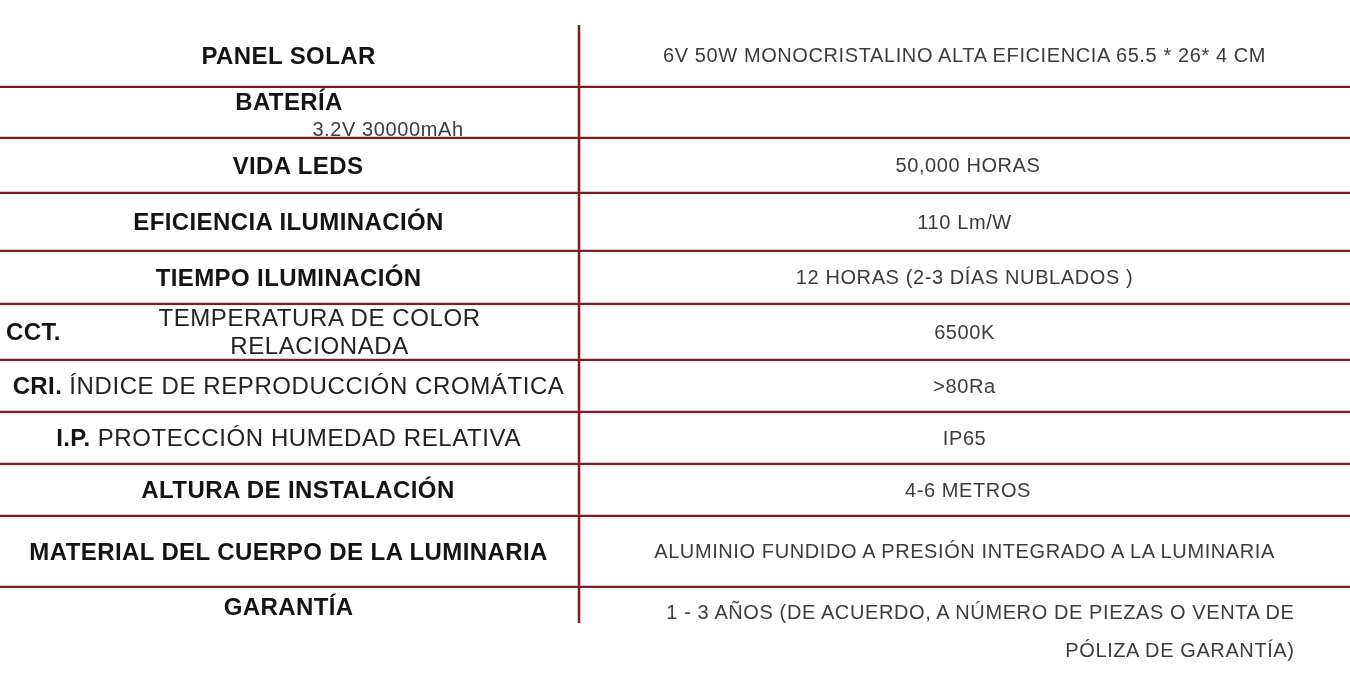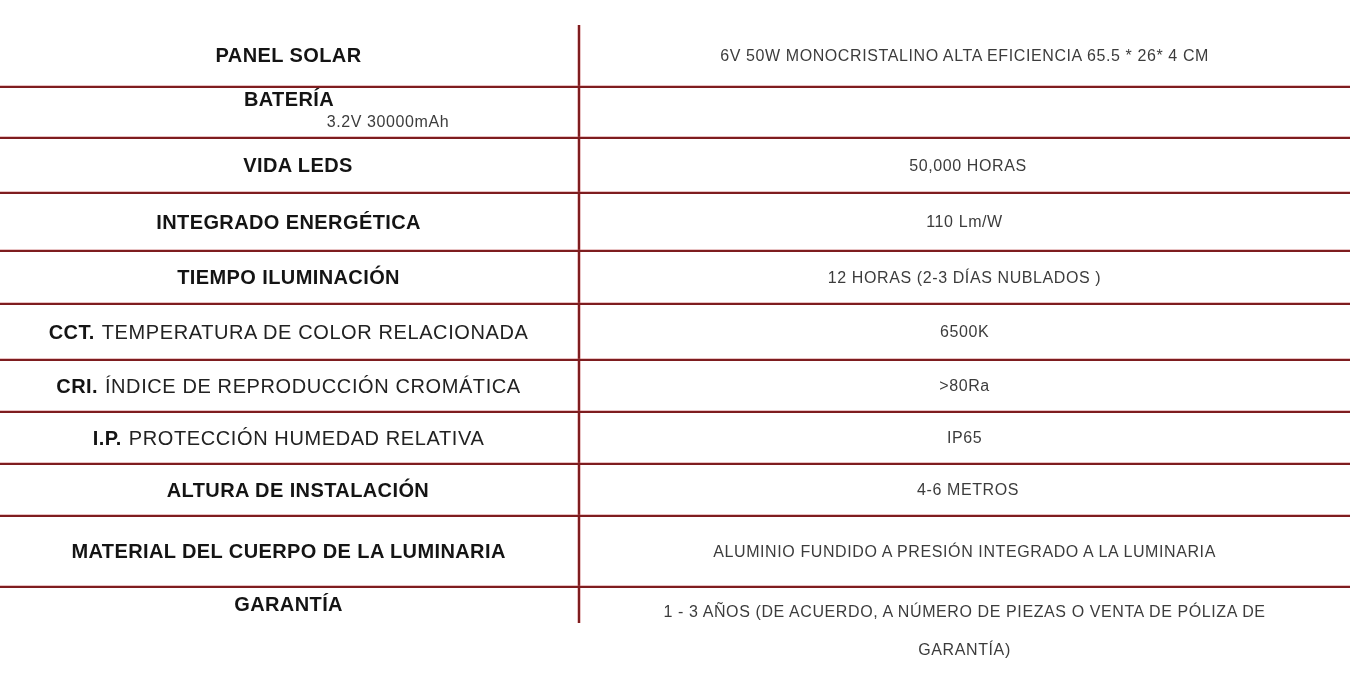--- a/index.html
+++ b/index.html
@@ -23,24 +23,24 @@
   .row:nth-child(5){height:53px;}
   .row:nth-child(6){height:56px;}
   .row:nth-child(7){height:52px;}
   .row:nth-child(8){height:52px;}
   .row:nth-child(9){height:52px;padding-left:12px;}
   .row:nth-child(10){height:71px;}
   .row:nth-child(11){height:87px;align-items:flex-start;}
   .cell{display:flex;align-items:center;justify-content:center;text-align:center;}
   .cell.label{width:578px;padding:0 6px;}
   .cell.value{width:772px;margin-left:2px;padding:0 10px;}
-  .ltext,.prefix{font-size:20px;font-weight:700;color:var(--label);letter-spacing:0.4px;}
+  .ltext,.prefix{font-size:24px;font-weight:700;color:var(--label);letter-spacing:0.4px;}
   .prefix:not(:empty){margin-right:7px;}
   .row.mixed .ltext{font-weight:400;color:#222222;letter-spacing:0.6px;}
-  .vtext{font-size:16px;font-weight:400;color:var(--value);letter-spacing:0.6px;line-height:1.35;}
+  .vtext{font-size:20px;font-weight:400;color:var(--value);letter-spacing:0.6px;line-height:1.35;text-align:right;}
   .row:nth-child(11) .cell{align-items:flex-start;padding-top:5px;}
   .row:nth-child(11) .vtext{max-width:660px;line-height:38px;}
   .col-divider{position:absolute;left:578px;top:25px;width:2px;height:598px;
     background:var(--line);box-shadow:-1px 0 0 rgba(190,80,82,0.35),1px 0 0 rgba(190,80,82,0.35);}
 </style>
 </head>
 <body>
 
 <div class="canvas">
   <div class="col-divider"></div>
@@ -73,21 +73,21 @@
           <span class="ltext">VIDA LEDS</span>
       </div>
       <div class="cell value">
         <span class="vtext">50,000 HORAS</span>
       </div>
     </div>
 
     <div class="row">
       <div class="cell label">
         <span class="prefix"></span>
-          <span class="ltext">INTEGRADO ENERGÉTICA</span>
+          <span class="ltext">EFICIENCIA ILUMINACIÓN</span>
       </div>
       <div class="cell value">
         <span class="vtext">110 Lm/W</span>
       </div>
     </div>
 
     <div class="row">
       <div class="cell label">
         <span class="prefix"></span>
           <span class="ltext">TIEMPO ILUMINACIÓN</span>

